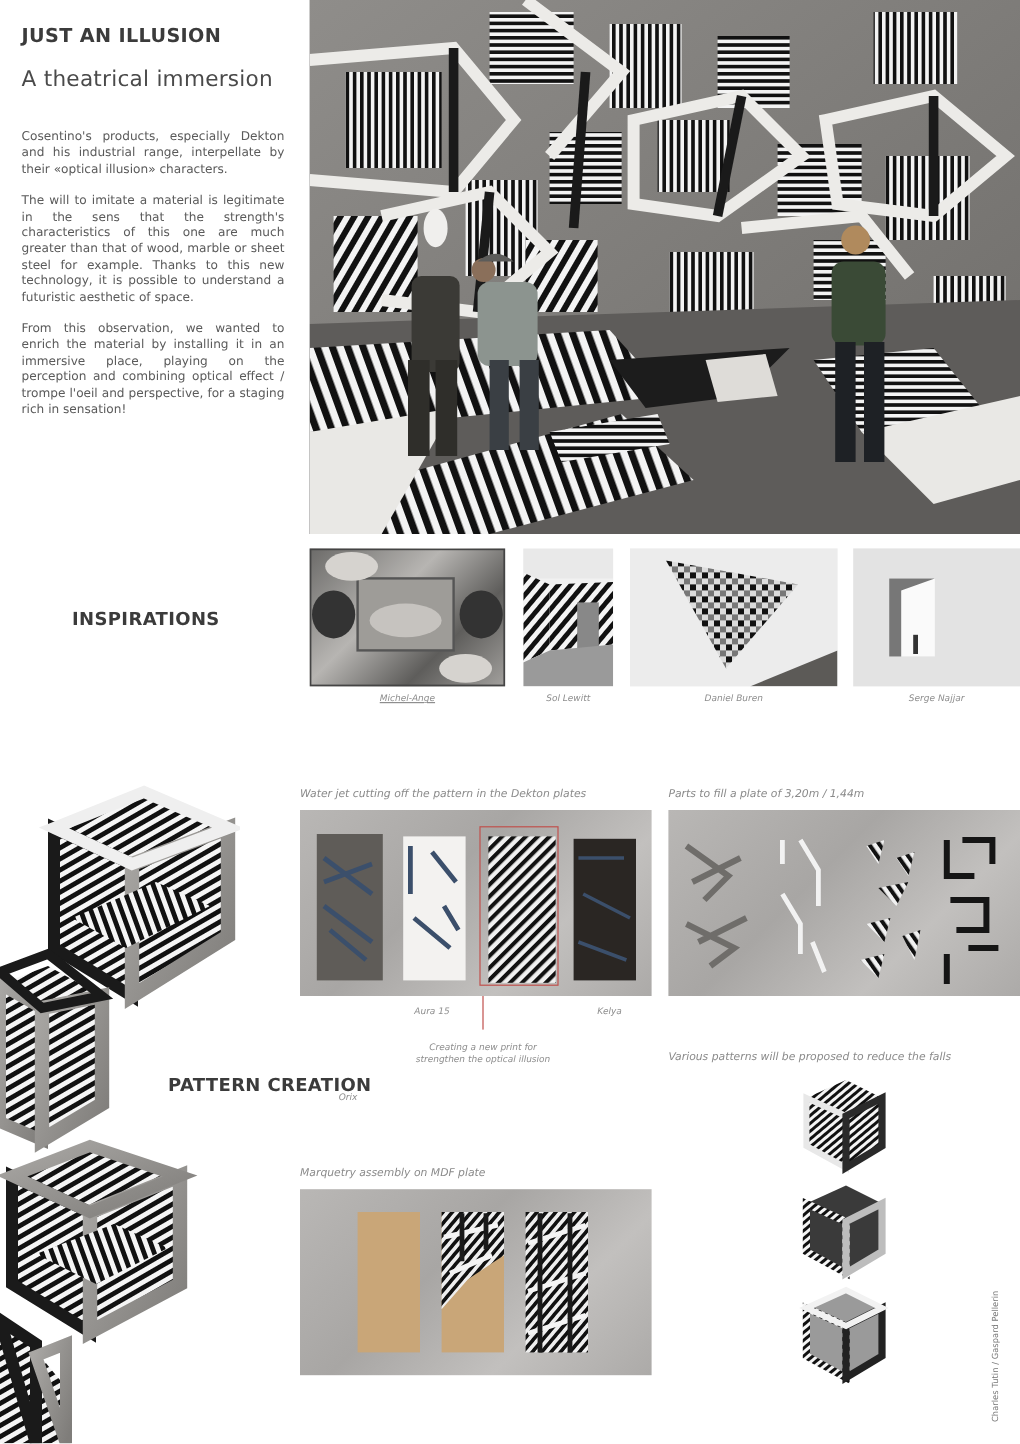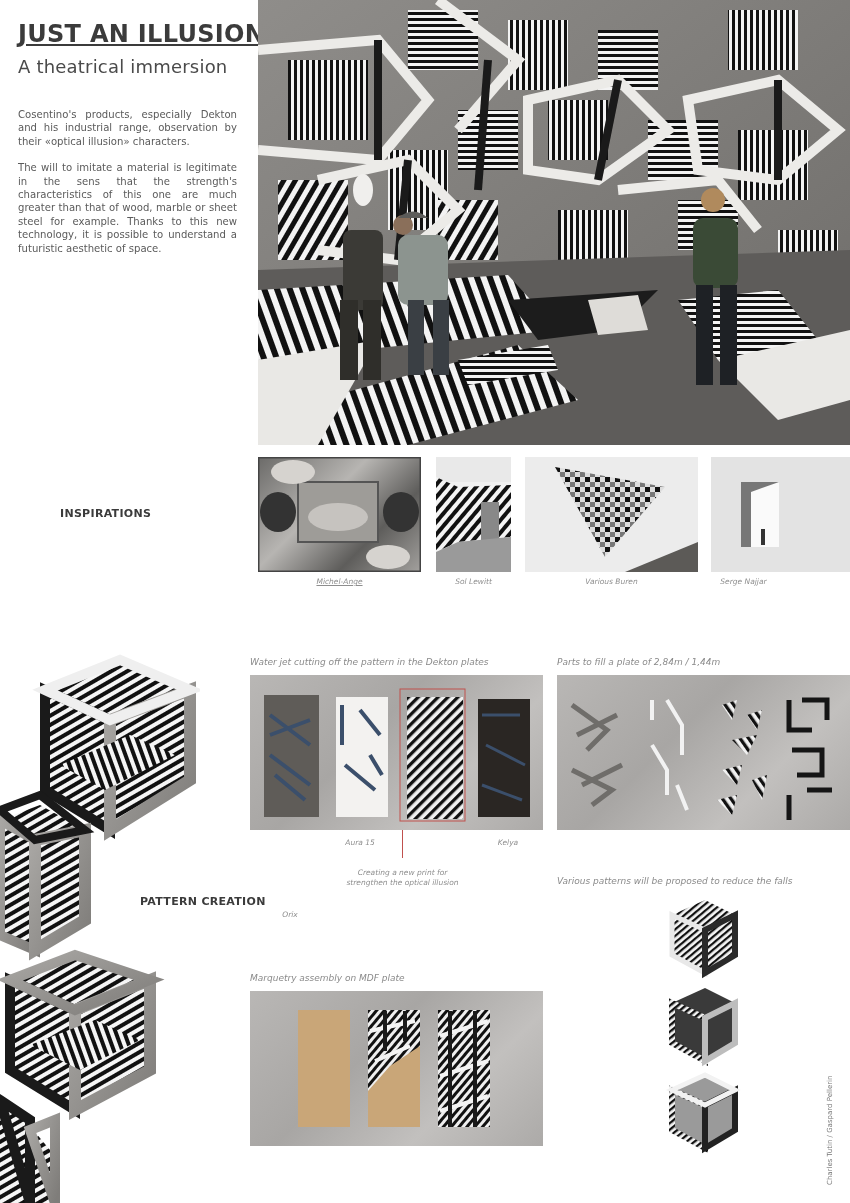--- a/index.html
+++ b/index.html
@@ -3,27 +3,27 @@
 <meta charset="utf-8">
 <style>
   html, body { margin: 0; padding: 0; }
   body {
     width: 850px; height: 1203px; position: relative; overflow: hidden;
     background: #ffffff; font-family: "DejaVu Sans", sans-serif; color: #3d3d3d;
   }
   .abs { position: absolute; }
 
   
-  .title { left: 18px; top: 20px; font-size: 24px; font-weight: bold; letter-spacing: 0.3px; color: #3b3b3b; text-decoration: underline; }
+  .title { left: 18px; top: 20px; font-size: 16px; font-weight: bold; letter-spacing: 0.3px; color: #3b3b3b; }
   .subtitle { left: 18px; top: 56px; font-size: 18px; color: #4a4a4a; letter-spacing: 0.2px; }
 
   .body-text { left: 18px; width: 219px; font-size: 10.1px; line-height: 13.4px; color: #5a5a5a; text-align: justify; }
   .body-text p { margin: 0 0 13px 0; }
 
-  .section-heading { font-size: 11px; font-weight: bold; color: #3b3b3b; letter-spacing: 0.3px; }
+  .section-heading { font-size: 15px; font-weight: bold; color: #3b3b3b; letter-spacing: 0.3px; }
 
   .caption { font-style: italic; font-size: 7.5px; color: #8e8e8e; text-align: center; }
   .caption-lg { font-style: italic; font-size: 9px; color: #8a8a8a; text-align: left; }
 
   
   .hero {
     left: 258px; top: 0; width: 592px; height: 445px; overflow: hidden;
     background:
       repeating-linear-gradient(135deg, rgba(0,0,0,0) 0 40px, rgba(0,0,0,0.0) 40px 80px),
       #8a8a8a;
@@ -40,22 +40,23 @@
     font-size: 7px; color: #777; white-space: nowrap;
   }
 </style>
 </head>
 <body>
 
 <div class="abs title">JUST AN ILLUSION</div>
 <div class="abs subtitle">A theatrical immersion</div>
 
 <div class="abs body-text" style="top:108px;">
-  <p>Cosentino's products, especially Dekton and his industrial range, observation by their «optical illusion» characters.</p>
+  <p>Cosentino's products, especially Dekton and his industrial range, interpellate by their «optical illusion» characters.</p>
   <p>The will to imitate a material is legitimate in the sens that the strength's characteristics of this one are much greater than that of wood, marble or sheet steel for example. Thanks to this new technology, it is possible to understand a futuristic aesthetic of space.</p>
+  <p>From this observation, we wanted to enrich the material by installing it in an immersive place, playing on the perception and combining optical effect / trompe l'oeil and perspective, for a staging rich in sensation!</p>
 </div>
 
 <div class="abs hero">
   <svg width="592" height="445" viewBox="0 0 592 445">
     <defs>
       <pattern id="sv" width="6" height="6" patternUnits="userSpaceOnUse">
           <rect width="3" height="6" fill="#111"></rect>
           <rect x="3" width="3" height="6" fill="#f3f3f3"></rect>
         </pattern>
       <pattern id="sh" width="6" height="6" patternUnits="userSpaceOnUse">
@@ -183,22 +184,22 @@
 <div class="abs thumb" style="left:711px; width:139px; background:#e3e3e3;">
   <svg width="139" height="115">
     <rect x="30" y="25" width="38" height="65" fill="#fafafa"></rect>
     <polygon points="30,25 68,25 40,35 40,90 30,90" fill="#777"></polygon>
     <rect x="50" y="72" width="4" height="16" fill="#333"></rect>
   </svg>
 </div>
 
 <div class="abs caption" style="left:258px; top:577px; width:163px;text-decoration:underline;">Michel-Ange</div>
 <div class="abs caption" style="left:436px; top:577px; width:75px;">Sol Lewitt</div>
-<div class="abs caption" style="left:525px; top:577px; width:173px;">Various Buren</div>
-<div class="abs caption" style="left:674px; top:577px; width:139px;text-align:center;">Serge Najjar</div>
+<div class="abs caption" style="left:525px; top:577px; width:173px;">Daniel Buren</div>
+<div class="abs caption" style="left:711px; top:577px; width:139px;text-align:center;">Serge Najjar</div>
 
 <svg class="abs" style="left:0; top:650px;" width="200" height="553">
   <defs>
     <pattern id="cz" width="8" height="8" patternUnits="userSpaceOnUse" patternTransform="rotate(60)">
         <rect width="4" height="8" fill="#111"></rect>
         <rect x="4" width="4" height="8" fill="#f5f5f5"></rect>
       </pattern>
     <pattern id="cz2" width="8" height="8" patternUnits="userSpaceOnUse" patternTransform="rotate(-20)">
         <rect width="4" height="8" fill="#111"></rect>
         <rect x="4" width="4" height="8" fill="#f5f5f5"></rect>
@@ -272,21 +273,21 @@
 </div>
 <div class="abs caption" style="left:270px; top:878px; width:40px;margin-top:32px;">Orix</div>
 <div class="abs caption" style="left:335px; top:838px; width:50px;">Aura 15</div>
 <div class="abs caption" style="left:488px; top:838px; width:40px;">Kelya</div>
 <div class="abs" style="left:402px; top:830px; width:1px; height:28px; background:#c0504d;"></div>
 <div class="abs caption" style="left:340px; top:868px; width:125px; line-height:10px;text-align:center;">
   <div>Creating a new print for</div>
   <div>strengthen the optical illusion</div>
 </div>
 
-<div class="abs caption-lg" style="left:557px; top:657px; width:293px;">Parts to fill a plate of 2,84m / 1,44m</div>
+<div class="abs caption-lg" style="left:557px; top:657px; width:293px;">Parts to fill a plate of 3,20m / 1,44m</div>
 <div class="abs panel" style="left:557px; top:675px; width:293px; height:155px;">
   <svg width="293" height="155">
     <defs>
       <pattern id="pz2" width="7" height="7" patternUnits="userSpaceOnUse" patternTransform="rotate(-35)">
           <rect width="3.5" height="7" fill="#111"></rect>
           <rect x="3.5" width="3.5" height="7" fill="#f0f0f0"></rect>
         </pattern>
     </defs>
     <g stroke="#6f6d6a" stroke-width="5" fill="none">
         <path d="M15 30 L50 55 L30 75 M20 60 L60 40 M15 95 L55 115 L35 130 M25 110 L65 90"></path>

